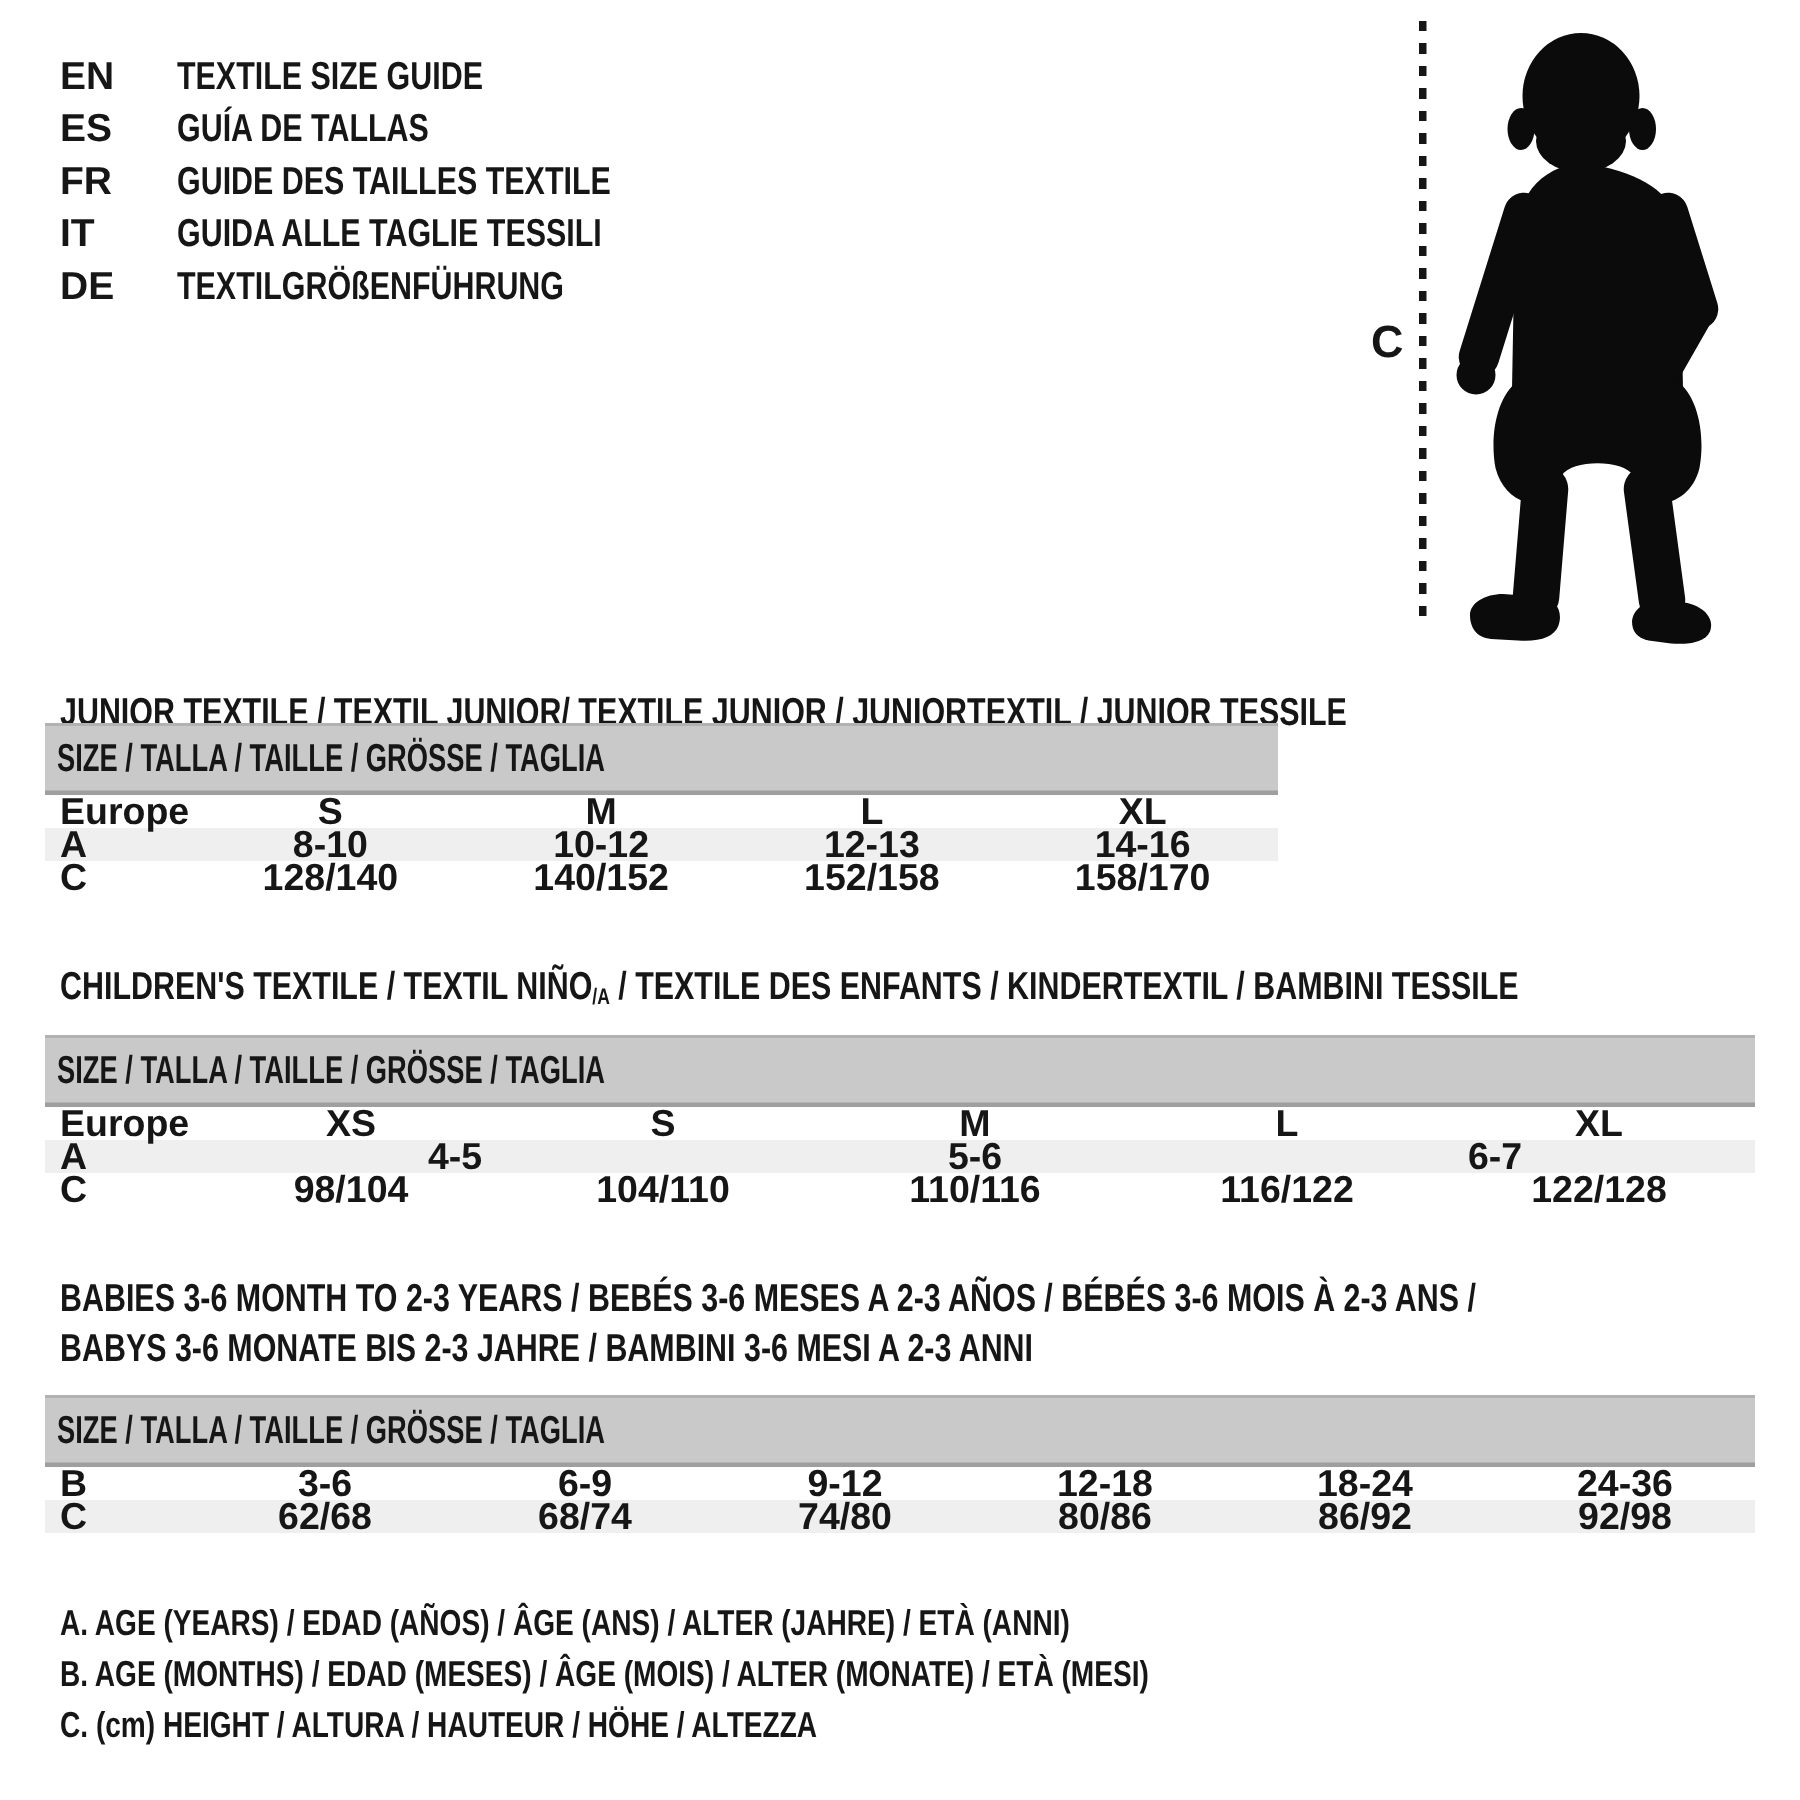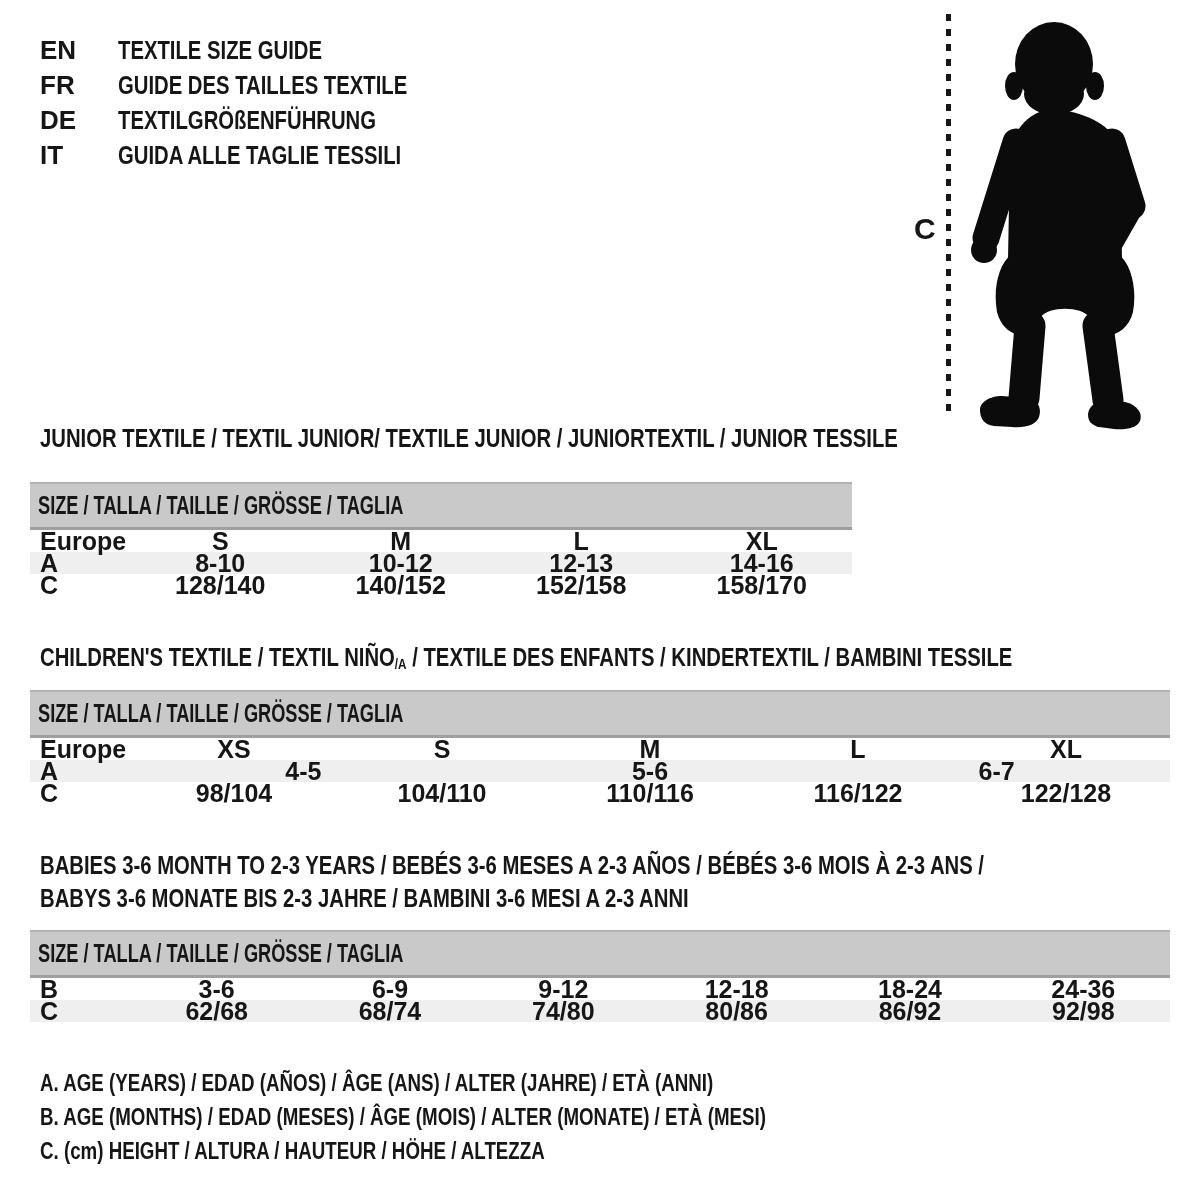--- a/index.html
+++ b/index.html
@@ -47,30 +47,34 @@
 </style>
 </head>
 <body>
 
 <div class="abs" style="left:40px;top:33px;">
   <div class="lang-row">
     <span class="lang-code">EN</span>
     <span class="squeeze">TEXTILE SIZE GUIDE</span>
   </div>
   <div class="lang-row">
+    <span class="lang-code">ES</span>
+    <span class="squeeze">GUÍA DE TALLAS</span>
+  </div>
+  <div class="lang-row">
     <span class="lang-code">FR</span>
     <span class="squeeze">GUIDE DES TAILLES TEXTILE</span>
   </div>
   <div class="lang-row">
+    <span class="lang-code">IT</span>
+    <span class="squeeze">GUIDA ALLE TAGLIE TESSILI</span>
+  </div>
+  <div class="lang-row">
     <span class="lang-code">DE</span>
     <span class="squeeze">TEXTILGRÖßENFÜHRUNG</span>
-  </div>
-  <div class="lang-row">
-    <span class="lang-code">IT</span>
-    <span class="squeeze">GUIDA ALLE TAGLIE TESSILI</span>
   </div>
 </div>
 
 <span class="abs c-label" style="left:914px;top:212px;">C</span>
 <div class="abs dotline" style="left:946px;top:14px;height:402px;"></div>
 
 <svg class="abs" style="left:962px;top:10px;" width="205" height="420" viewBox="0 0 205 420" aria-hidden="true">
   <g fill="#0b0b0b" stroke="none">
 
     <ellipse cx="92" cy="54" rx="39" ry="42"></ellipse>
@@ -90,21 +94,21 @@
     <path d="M50,244 C66,234 140,234 156,244 C170,254 175,280 171,302 C166,322 148,330 133,323 L127,307 C120,296 86,296 79,307 L73,323 C58,330 40,322 35,302 C31,280 36,254 50,244 Z"></path>
 
     <line x1="68" y1="316" x2="62" y2="388" stroke="#0b0b0b" stroke-width="31" stroke-linecap="round"></line>
     <line x1="136" y1="316" x2="146" y2="390" stroke="#0b0b0b" stroke-width="31" stroke-linecap="round"></line>
 
     <path d="M18,400 C18,392 28,386 40,386 L66,388 C76,390 80,398 77,407 C74,415 64,418 50,417 L32,416 C22,415 18,408 18,400 Z"></path>
     <path d="M126,404 C127,395 136,390 148,390 L163,392 C175,395 181,403 178,411 C175,418 164,420 152,419 L137,417 C129,415 126,411 126,404 Z"></path>
   </g>
 </svg>
 
-<div class="abs sec-title" style="left:40px;top:422px;">
+<div class="abs sec-title" style="left:40px;top:458px;">
   <span class="squeeze">JUNIOR TEXTILE / TEXTIL JUNIOR/ TEXTILE JUNIOR / JUNIORTEXTIL / JUNIOR TESSILE</span>
 </div>
 
 <div class="stable" style="left:30px;top:482px;width:822px;">
   <div class="bar">
     <span class="squeeze-bar">SIZE / TALLA / TAILLE / GRÖSSE / TAGLIA</span>
   </div>
   <div class="trow">
     <span class="tlabel">Europe</span>
     <span class="tcell">S</span>

